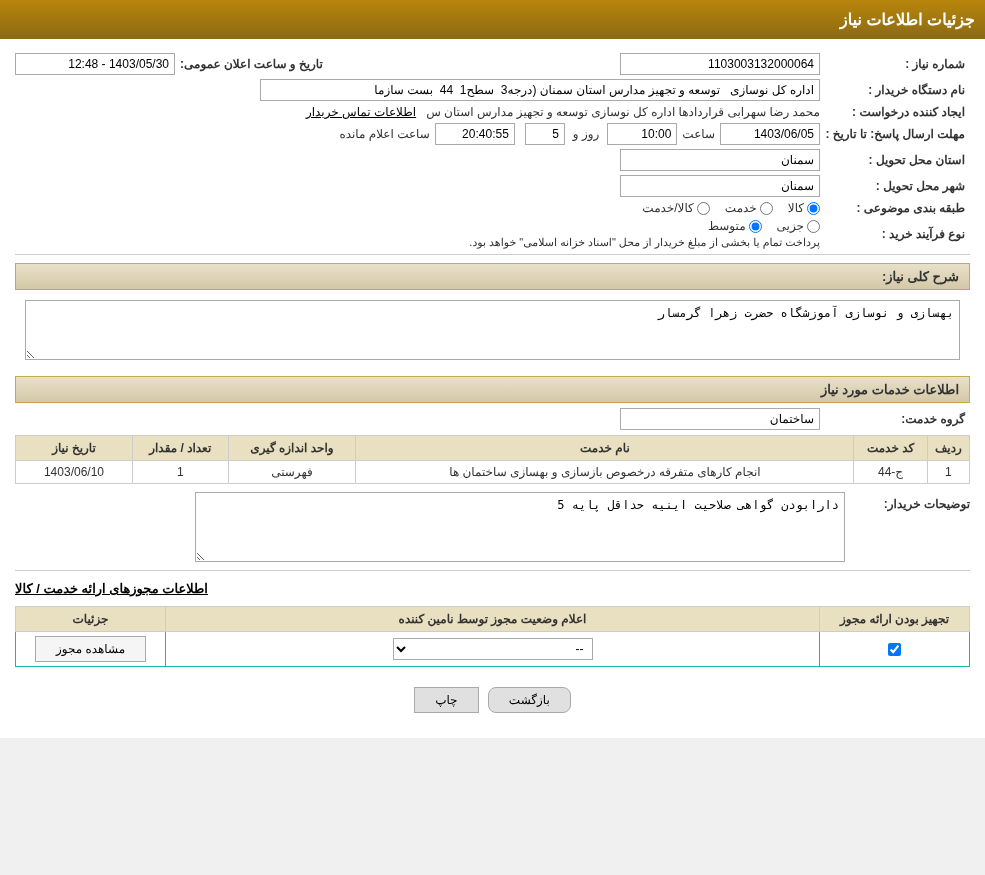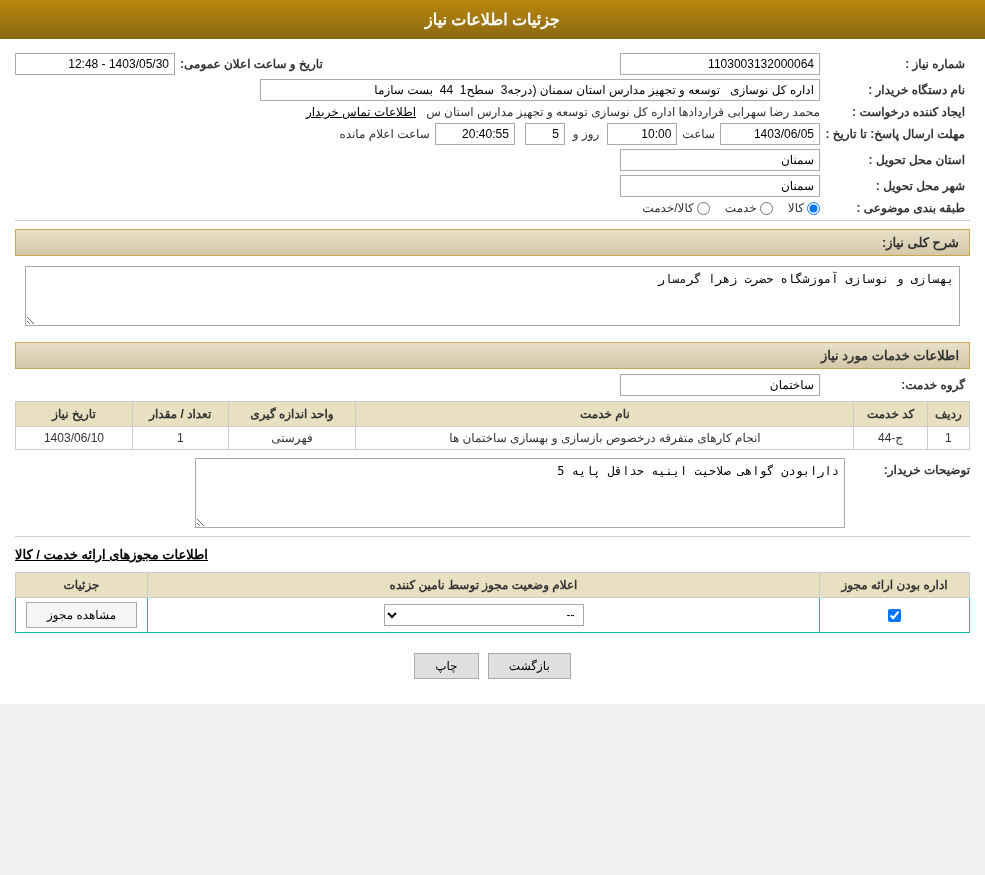--- a/index.html
+++ b/index.html
@@ -11,21 +11,20 @@
       color: #333;
     }
     .page-container {
       width: 985px;
       margin: 0 auto;
       background: #fff;
     }
     .header-bar {
       background: linear-gradient(to bottom, #b8860b, #8B6914);
       color: #fff;
-      text-align: center;
       padding: 10px;
       font-size: 16px;
       font-weight: bold;
     }
     .main-content {
       padding: 10px 15px;
       background: #fff;
     }
     .input-box {
       border: 1px solid #aaa;
@@ -246,20 +245,36 @@
           <input type="radio" name="category" style="">
           <span>خدمت</span>
         </label>
         <label class="radio-item">
           <input type="radio" name="category" style="">
           <span>کالا/خدمت</span>
         </label>
       </div>
     </div>
 
+    <div class="info-row">
+      <span class="lbl">نوع فرآیند خرید :</span>
+      <div class="radio-group" style="align-items:flex-start; flex-direction: column; gap: 3px;">
+        <div style="display:flex; gap:15px; align-items:center;">
+          <label class="radio-item">
+            <input type="radio" name="process" style="">
+            <span>جزیی</span>
+          </label>
+          <label class="radio-item">
+            <input type="radio" name="process" checked="" style="">
+            <span>متوسط</span>
+          </label>
+        </div>
+        <div style="font-size:11px; color:#333;">پرداخت تمام یا بخشی از مبلغ خریدار از محل "اسناد خزانه اسلامی" خواهد بود.</div>
+      </div>
+    </div>
 
     <hr class="divider">
 
     <div class="section-header">
       <span>شرح کلی نیاز:</span>
     </div>
     <div style="padding: 5px 10px;">
       <textarea class="description-box" style="">بهسازی و نوسازی آموزشگاه حضرت زهرا گرمسار</textarea>
     </div>
 
@@ -304,23 +319,23 @@
 
     <hr class="divider">
 
     <div style="text-align: left; padding: 5px 0; text-decoration: underline;">
       <a href="#" class="blue-link" style="font-size:13px; font-weight:bold;">اطلاعات مجوزهای ارائه خدمت / کالا</a>
     </div>
 
     <table class="permission-table">
       <thead>
         <tr>
-          <th style="width:150px;">اداره بودن ارائه مجوز</th>
+          <th style="width:150px;">تجهیز بودن ارائه مجوز</th>
           <th>اعلام وضعیت مجوز توسط نامین کننده</th>
-          <th style="width:132px;">جزئیات</th>
+          <th style="width:150px;">جزئیات</th>
         </tr>
       </thead>
       <tbody>
         <tr>
           <td>
             <div class="checkbox-item">
               <input type="checkbox" checked="" style="">
             </div>
           </td>
           <td>
@@ -329,18 +344,18 @@
             </select>
           </td>
           <td>
             <button class="btn">مشاهده مجوز</button>
           </td>
         </tr>
       </tbody>
     </table>
 
     <div class="footer-buttons">
-      <button class="btn btn-primary" style="margin-left:6px;">بازگشت</button>
+      <button class="btn btn-primary" style="margin-left:6px;border-radius:8px;">بازگشت</button>
       <button class="btn btn-primary">چاپ</button>
     </div>
 
   </div>
 </div>
 
 </body></html>

